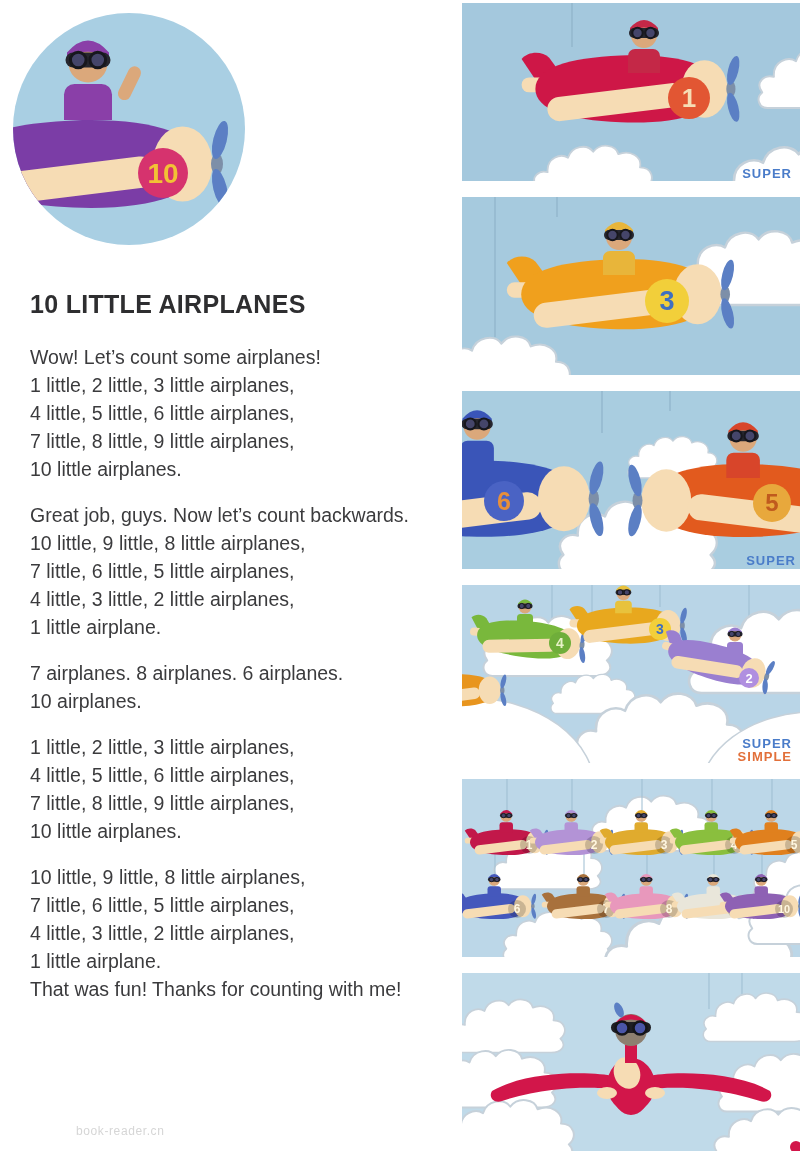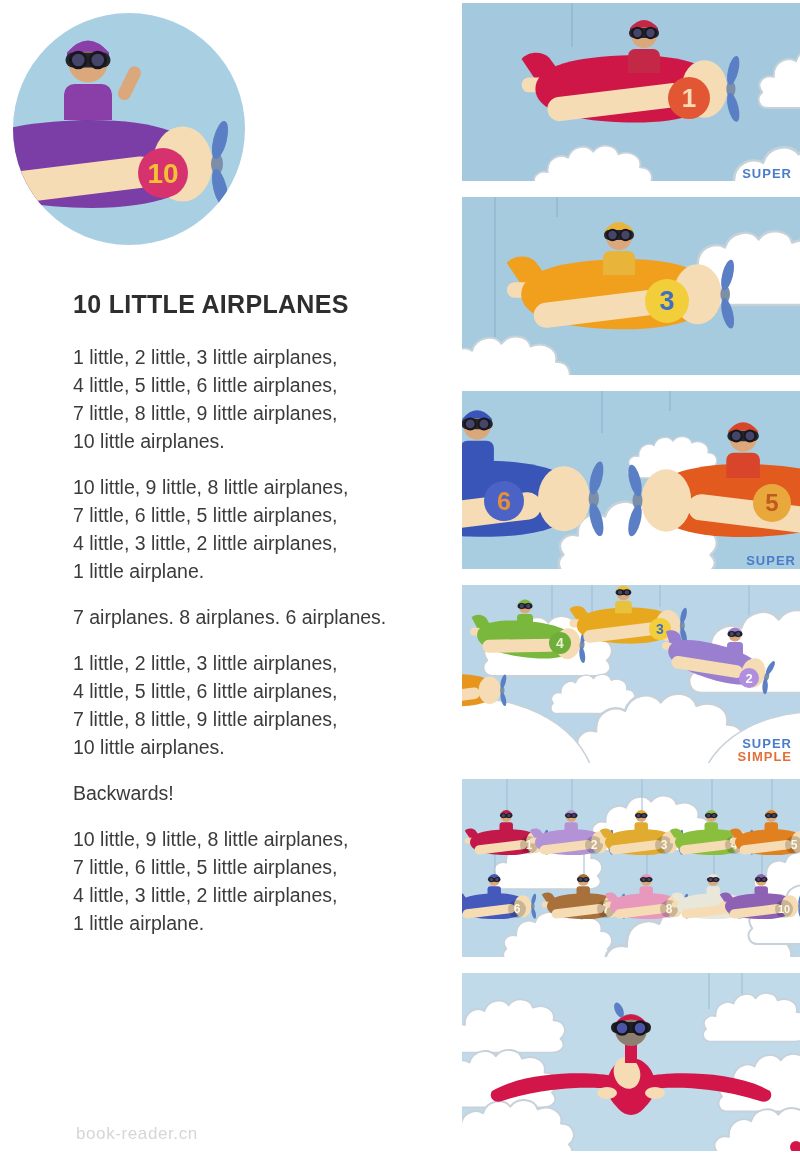--- a/index.html
+++ b/index.html
@@ -7,30 +7,30 @@
     position:relative; width:800px; height:1158px; overflow:hidden;
     background:#ffffff; font-family:"Liberation Sans", sans-serif;
   }
   
   .hero {
     position:absolute; left:13px; top:13px; width:232px; height:232px;
     border-radius:50%; overflow:hidden;
   }
   .hero svg { display:block; }
   
-  .lyrics { position:absolute; left:30px; top:290px; width:430px; color:#3b3b3d;margin-left:43px; }
+  .lyrics { position:absolute; left:30px; top:290px; width:430px; color:#3b3b3d; }
   .lyrics h1 {
     font-size:25px; font-weight:700; color:#2e2e30; margin:0 0 24px 0;
     letter-spacing:0.3px;
   }
   .verse { margin:0 0 18px 0; }
   .line { font-size:19.5px; line-height:28px; white-space:nowrap; }
   
   .watermark {
-    position:absolute; left:76px; top:1124px; font-size:17px;
+    position:absolute; left:76px; top:1124px; font-size:12px;
     color:#d6d6d6; letter-spacing:0.6px;
   }
   
   .still { position:absolute; left:462px; width:338px; height:178px; overflow:hidden; }
   .still svg { display:block; }
   .s1 { top:3px; }  .s2 { top:197px; } .s3 { top:391px; }
   .s4 { top:585px; } .s5 { top:779px; } .s6 { top:973px; }
   
   text { font-family:"Liberation Sans", sans-serif; }
   .badge-num { font-weight:700; text-anchor:middle; }
@@ -82,48 +82,49 @@
         </g>
       </g>
       <circle cx="150" cy="160" r="25" fill="#d6336e"></circle>
       <text x="150" y="170" class="badge-num" font-size="28" fill="#f2c135">10</text>
     </svg>
   </div>
 
   <section class="lyrics">
     <h1>10 LITTLE AIRPLANES</h1>
     <div class="verse">
+      <div class="line">Wow! Let’s count some airplanes!</div>
+      <div class="line">1 little, 2 little, 3 little airplanes,</div>
+      <div class="line">4 little, 5 little, 6 little airplanes,</div>
+      <div class="line">7 little, 8 little, 9 little airplanes,</div>
+      <div class="line">10 little airplanes.</div>
+    </div>
+    <div class="verse">
+      <div class="line">Great job, guys. Now let’s count backwards.</div>
+      <div class="line">10 little, 9 little, 8 little airplanes,</div>
+      <div class="line">7 little, 6 little, 5 little airplanes,</div>
+      <div class="line">4 little, 3 little, 2 little airplanes,</div>
+      <div class="line">1 little airplane.</div>
+    </div>
+    <div class="verse">
+      <div class="line">7 airplanes. 8 airplanes. 6 airplanes.</div>
+      <div class="line">10 airplanes.</div>
+    </div>
+    <div class="verse">
       <div class="line">1 little, 2 little, 3 little airplanes,</div>
       <div class="line">4 little, 5 little, 6 little airplanes,</div>
       <div class="line">7 little, 8 little, 9 little airplanes,</div>
       <div class="line">10 little airplanes.</div>
     </div>
     <div class="verse">
       <div class="line">10 little, 9 little, 8 little airplanes,</div>
       <div class="line">7 little, 6 little, 5 little airplanes,</div>
       <div class="line">4 little, 3 little, 2 little airplanes,</div>
       <div class="line">1 little airplane.</div>
-    </div>
-    <div class="verse">
-      <div class="line">7 airplanes. 8 airplanes. 6 airplanes.</div>
-    </div>
-    <div class="verse">
-      <div class="line">1 little, 2 little, 3 little airplanes,</div>
-      <div class="line">4 little, 5 little, 6 little airplanes,</div>
-      <div class="line">7 little, 8 little, 9 little airplanes,</div>
-      <div class="line">10 little airplanes.</div>
-    </div>
-    <div class="verse">
-      <div class="line">Backwards!</div>
-    </div>
-    <div class="verse">
-      <div class="line">10 little, 9 little, 8 little airplanes,</div>
-      <div class="line">7 little, 6 little, 5 little airplanes,</div>
-      <div class="line">4 little, 3 little, 2 little airplanes,</div>
-      <div class="line">1 little airplane.</div>
+      <div class="line">That was fun! Thanks for counting with me!</div>
     </div>
   </section>
 
   <div class="watermark">book-reader.cn</div>
 
   <figure class="still s1" style="margin:0">
     <svg viewBox="0 0 338 178" width="338" height="178">
       <rect width="338" height="178" fill="#a4c8dd"></rect>
       <line x1="110" y1="0" x2="110" y2="44" stroke="#8fb3c9" stroke-width="1.2"></line>
       <g transform="translate(70,138) scale(1.2)">

